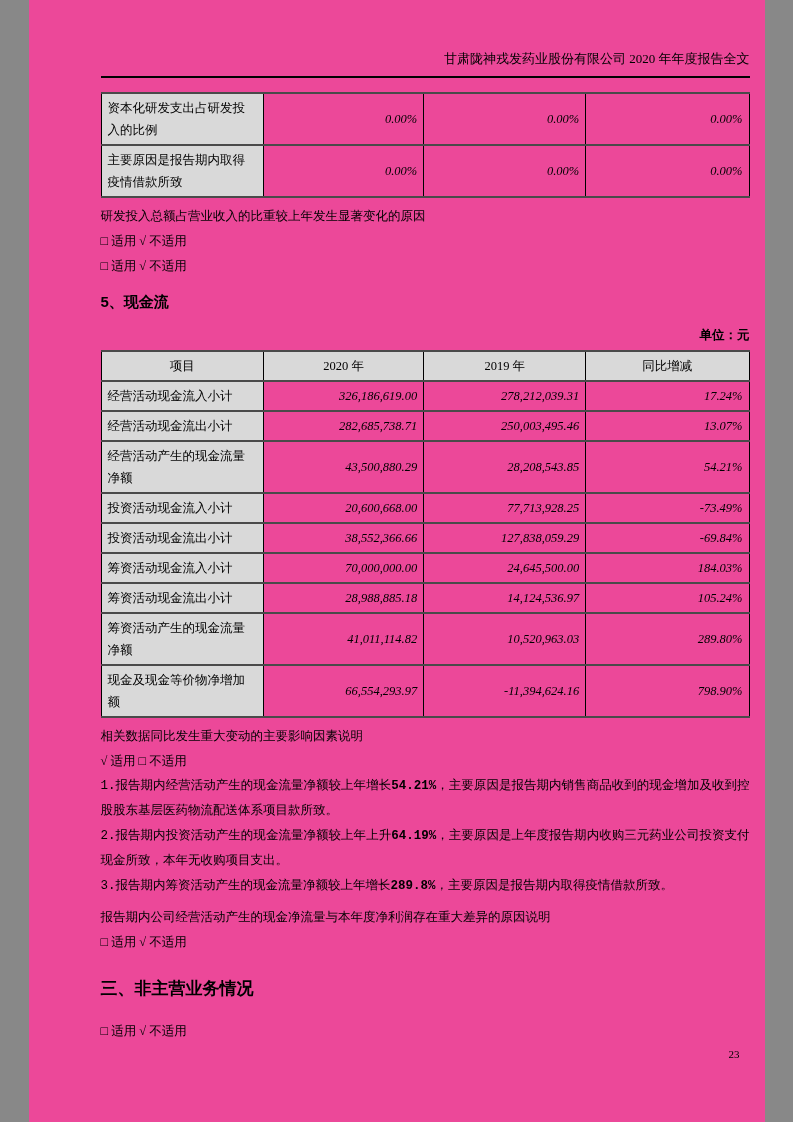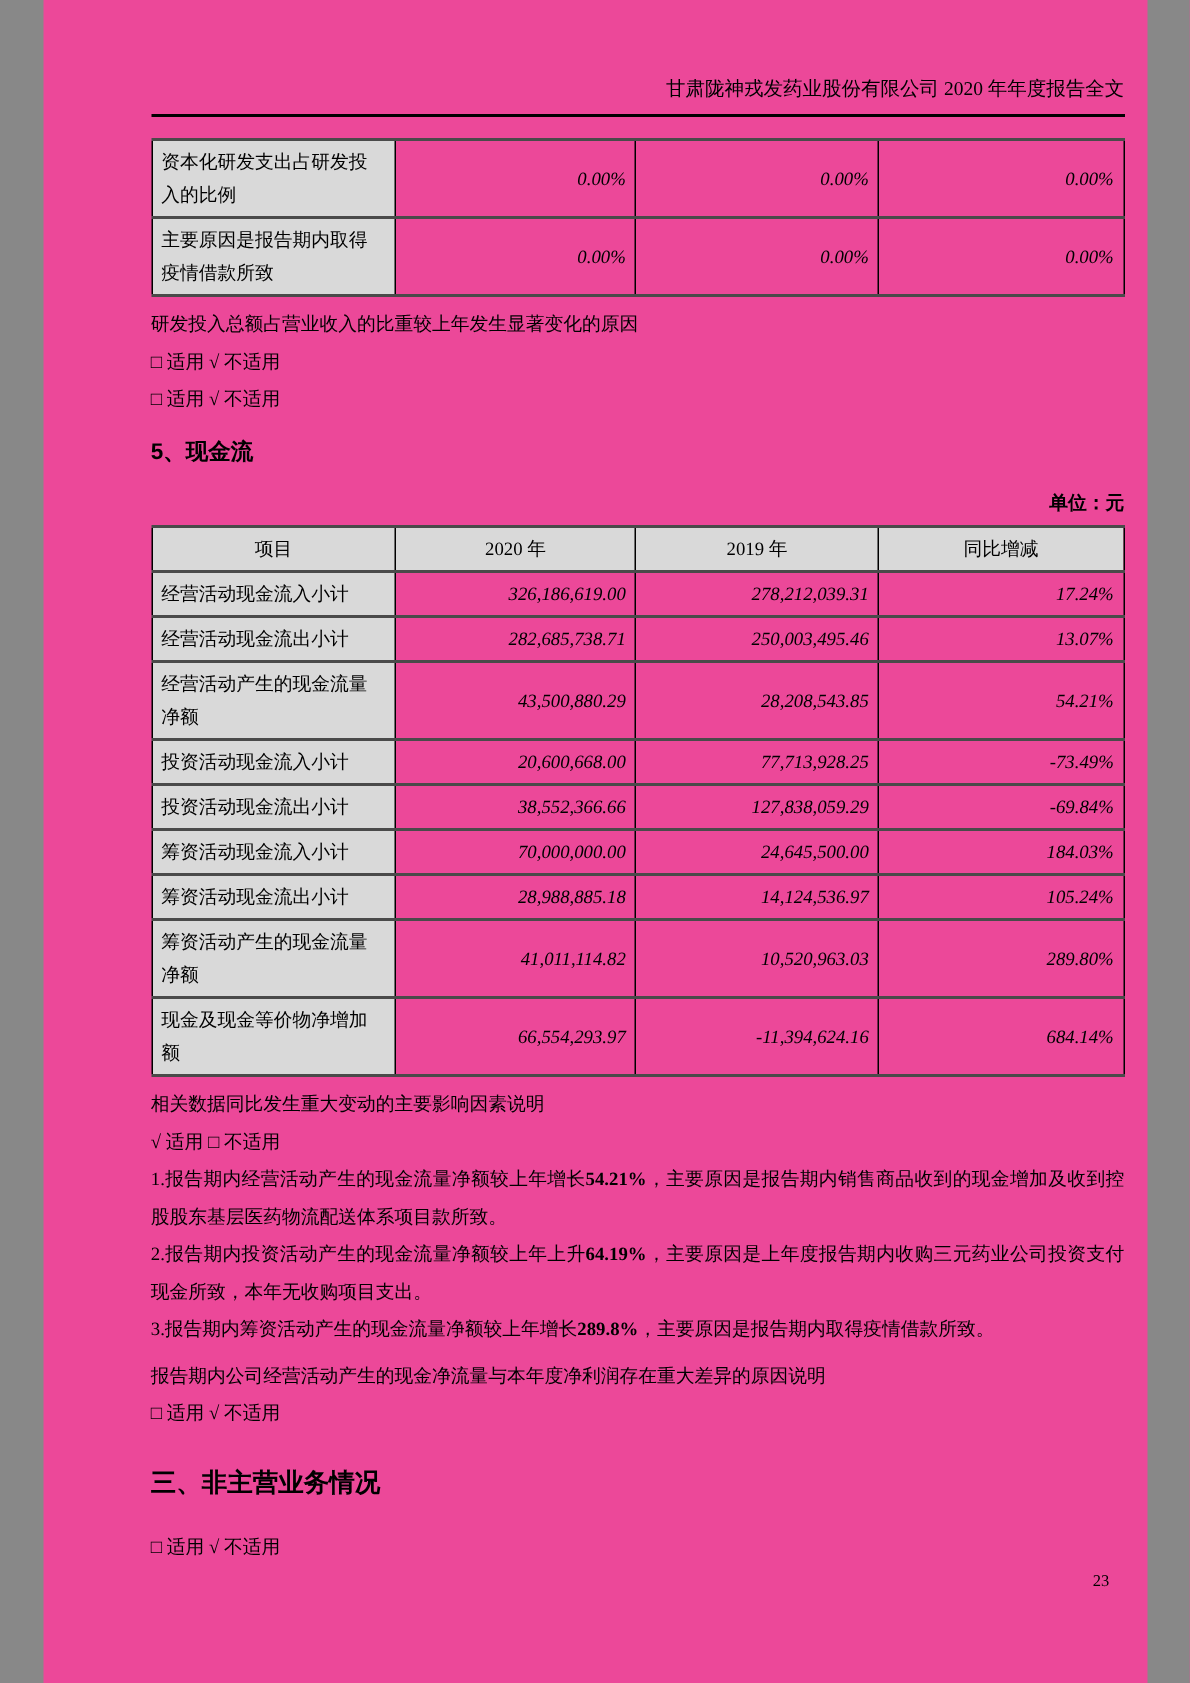--- a/index.html
+++ b/index.html
@@ -65,21 +65,21 @@
   }
   .unit-line {
     text-align: right;
     font-size: 12.5px;
     margin-top: 12px;
     margin-bottom: 5px;
     line-height: 20px;
     font-weight: bold;
   }
 
-  .para-block { margin-top: 0; }
+  .para-block { margin-top: 0; font-family: Liberation Mono, monospace; }
   .para {
     font-size: 12.5px;
     line-height: 25px;
     text-align: justify;
   }
   .num-bold { font-weight: bold; }
 
   .section-heading-3 {
     font-size: 17px;
     font-weight: bold;
@@ -198,21 +198,21 @@
           <tr>
             <td class="cell-label">筹资活动产生的现金流量净额</td>
             <td class="cell-value">41,011,114.82</td>
             <td class="cell-value">10,520,963.03</td>
             <td class="cell-value">289.80%</td>
           </tr>
           <tr>
             <td class="cell-label">现金及现金等价物净增加额</td>
             <td class="cell-value">66,554,293.97</td>
             <td class="cell-value">-11,394,624.16</td>
-            <td class="cell-value">684.14%</td>
+            <td class="cell-value">798.90%</td>
           </tr>
         </tbody>
     </table>
 
     <div class="note-block">
       <div class="note-line">相关数据同比发生重大变动的主要影响因素说明</div>
       <div class="note-line">√ 适用 □ 不适用</div>
     </div>
 
     <div class="para-block">

